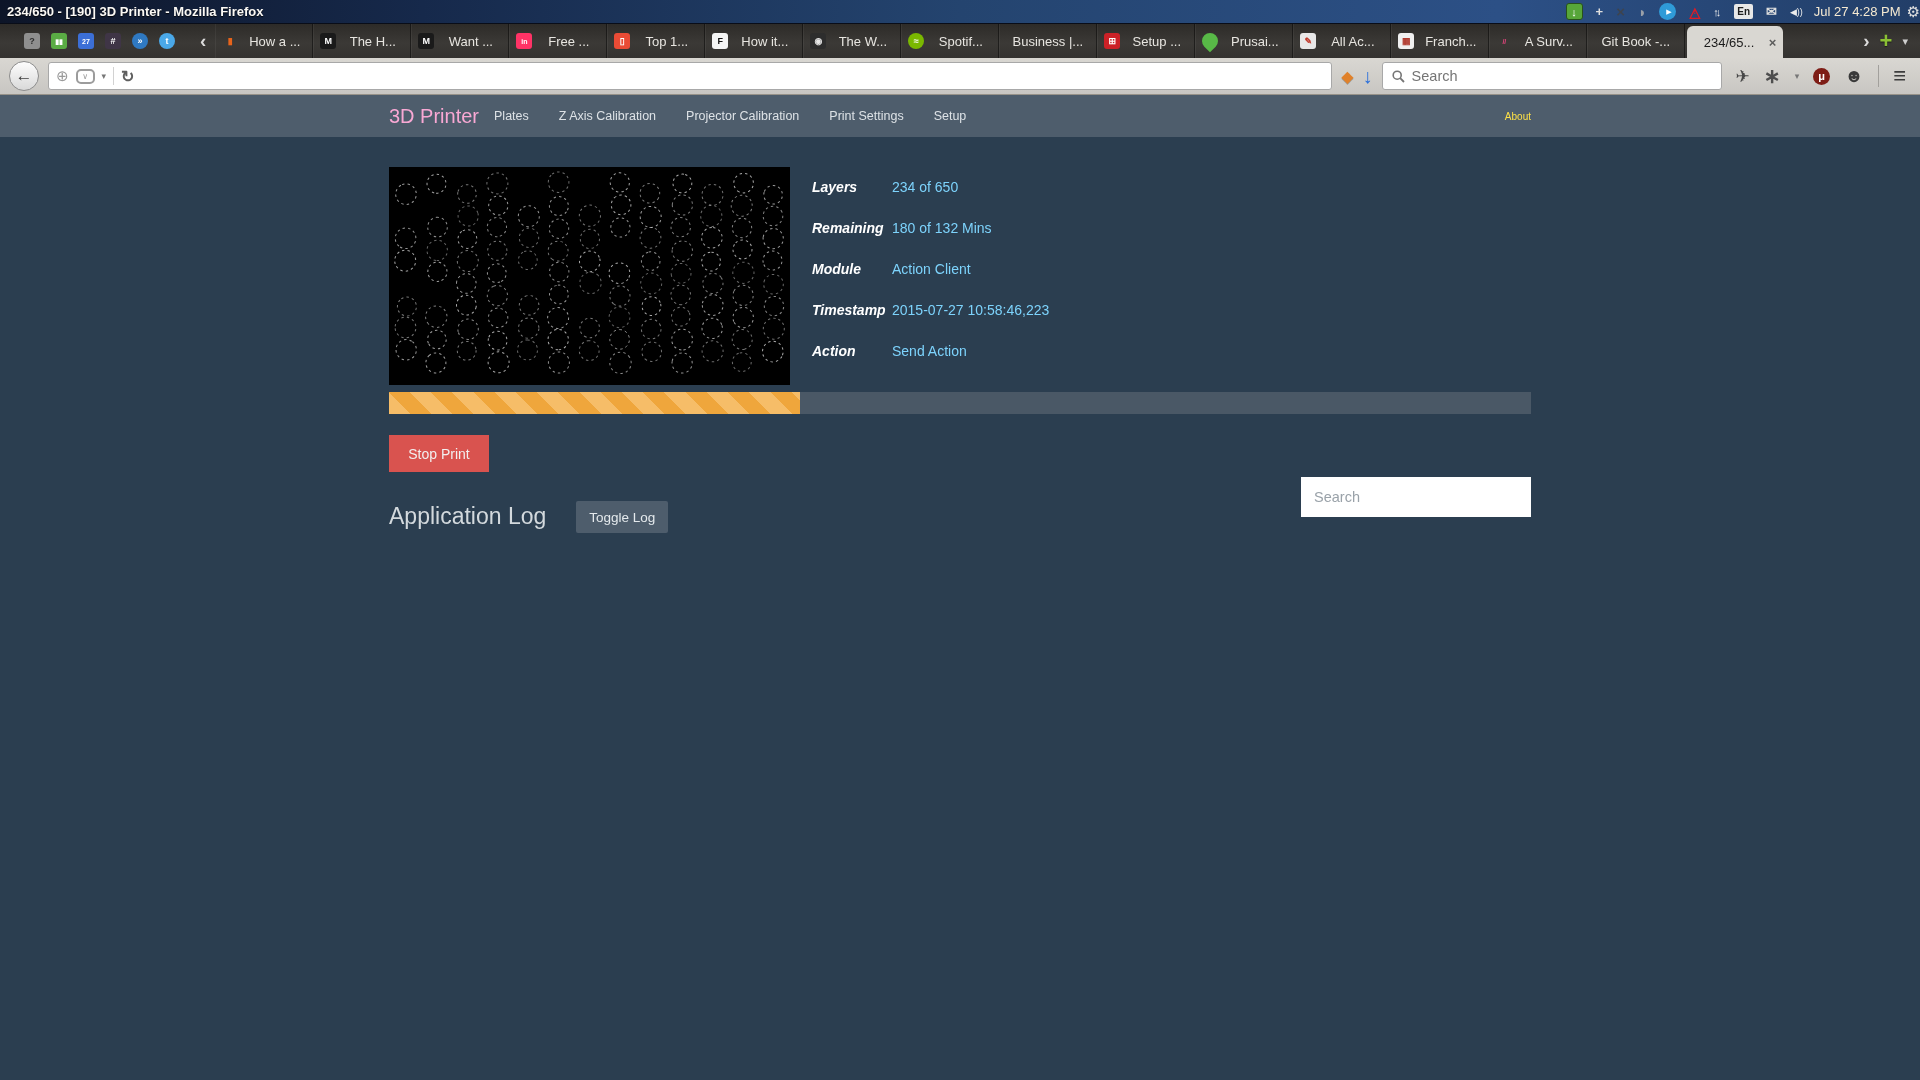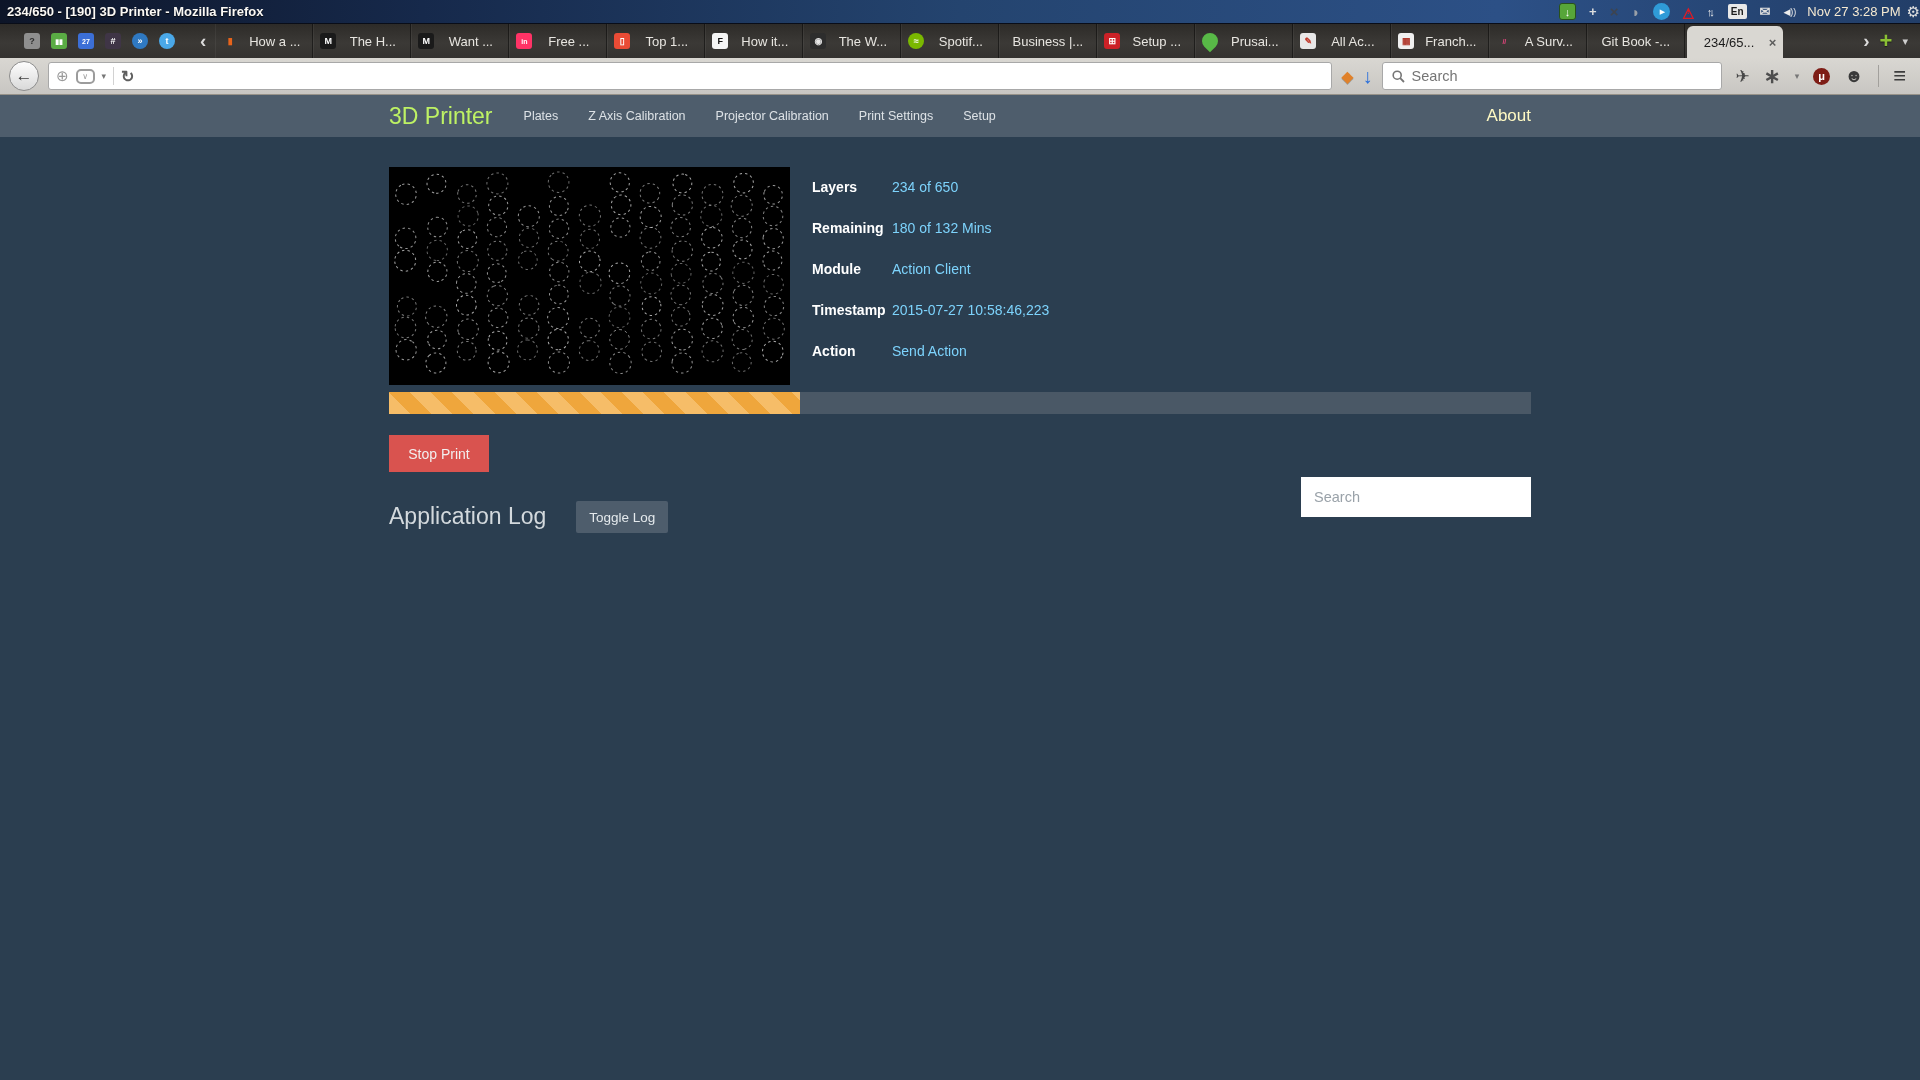--- a/index.html
+++ b/index.html
@@ -78,29 +78,29 @@
   .ublock { width:17px; height:17px; border-radius:50%; background:#7e1d16; color:#fff; font-size:11px; font-weight:bold;
     display:flex; align-items:center; justify-content:center; }
   .smiley { color:#3a3a3a; font-size:19px; }
   .tb-sep { width:1px; height:22px; background:#a2a09c; }
   .menu-btn { color:#3d3d3d; font-size:22px; font-weight:bold; }
 
   
   .webpage { position:absolute; top:95px; left:0; width:100%; height:985px; background:#2B3E50; }
   .site-nav { height:42px; background:#4E5D6C; }
   .site-nav-inner { width:1142px; margin:0 auto; height:100%; display:flex; align-items:center; }
-  .brand { font-size:23px; color:#bef264; margin-right:16px; }
+  .brand { font-size:20px; color:#f9a8d4; }
   .nav-link { font-size:12.5px; color:#dde2e6; padding:0 15px; }
-  .nav-about { margin-left:auto; font-size:17px; color:#fef9c3; }
+  .nav-about { margin-left:auto; font-size:10px; color:#fde047; }
   .container { width:1142px; margin:0 auto; }
   .content-row { display:flex; margin-top:30px; }
   .preview { width:401px; height:218px; min-width:401px; background:#000; }
   .status { margin-left:22px; padding-top:10px; }
   .status-row { display:flex; margin-bottom:21px; font-size:14px; line-height:20px; }
-  .status-label { width:80px; min-width:80px; font-weight:bold; color:#ffffff; }
+  .status-label { width:80px; min-width:80px; font-weight:bold; color:#ffffff;font-style:italic; }
   .status-value { color:#7dd3fc; }
   .progress { margin-top:7px; height:22px; background:#4a5866; overflow:hidden; }
   .progress-fill { height:100%; background:repeating-linear-gradient(45deg,#f6bd68 0 15px,#efa63c 15px 30px); }
   .stop-btn { margin-top:21px; width:100px; height:37px; background:#d9534f; color:#f2efef;
     font-size:14px; border:none; font-family:inherit; display:flex; align-items:center; justify-content:center; }
   .log-row { display:flex; align-items:flex-start; margin-top:5px; }
   .log-heading { font-size:23px; font-weight:400; color:#d3d9dd; margin-top:26px; }
   .toggle-btn { margin-left:30px; margin-top:24px; height:32px; background:#4E5D6C; color:#e4e9ec;
     font-size:13.5px; border:none; border-radius:2px; padding:0 13px; font-family:inherit; }
   .page-search { margin-left:auto; width:230px; height:40px; border:none; outline:none; background:#ffffff;
@@ -119,21 +119,21 @@
         <span class="tray-ic plain-light">+</span>
         <span class="tray-ic plain-dark">×</span>
         <span class="tray-ic plain-dim">◗</span>
         <span class="tray-ic circle-blue">▶</span>
         <span class="tray-ic warning">△</span>
         <span class="tray-ic arrows">↑↓</span>
         <span class="tray-ic kbd">En</span>
         <span class="tray-ic plain-light">✉</span>
         <span class="tray-ic volume">◀))</span>
       </div>
-    <div class="clock">Nov 27 3:28 PM</div>
+    <div class="clock">Jul 27 4:28 PM</div>
     <div class="gear">⚙</div>
   </div>
 
   <div class="tab-strip">
     <div class="pinned" id="pinned">
         <span class="fav" style="background: rgb(143, 143, 143); color: rgb(46, 46, 46);">?</span>
         <span class="fav" style="background: rgb(90, 172, 68); color: rgb(255, 255, 255); font-size: 7px;">▮▮</span>
         <span class="fav" style="background: rgb(60, 111, 214); color: rgb(255, 255, 255); font-size: 7px;">27</span>
         <span class="fav" style="background: rgb(63, 53, 70); color: rgb(255, 255, 255);">#</span>
         <span class="fav circle" style="background: rgb(47, 121, 194); color: rgb(255, 255, 255);">»</span>

